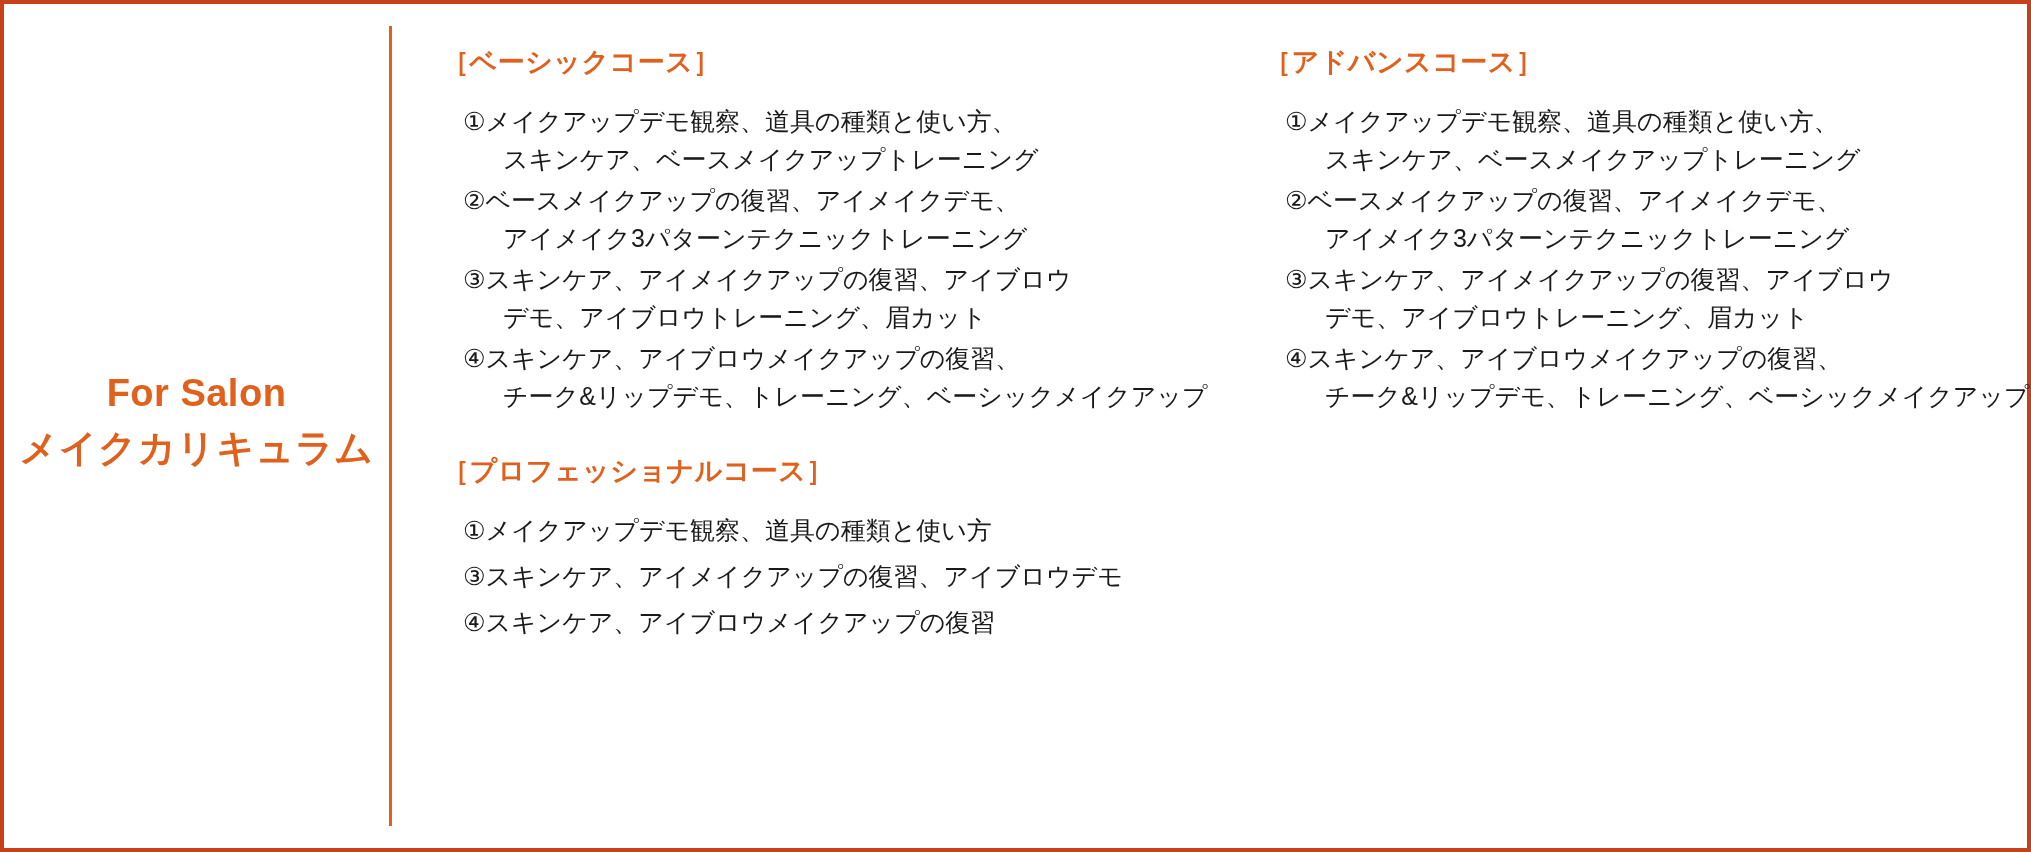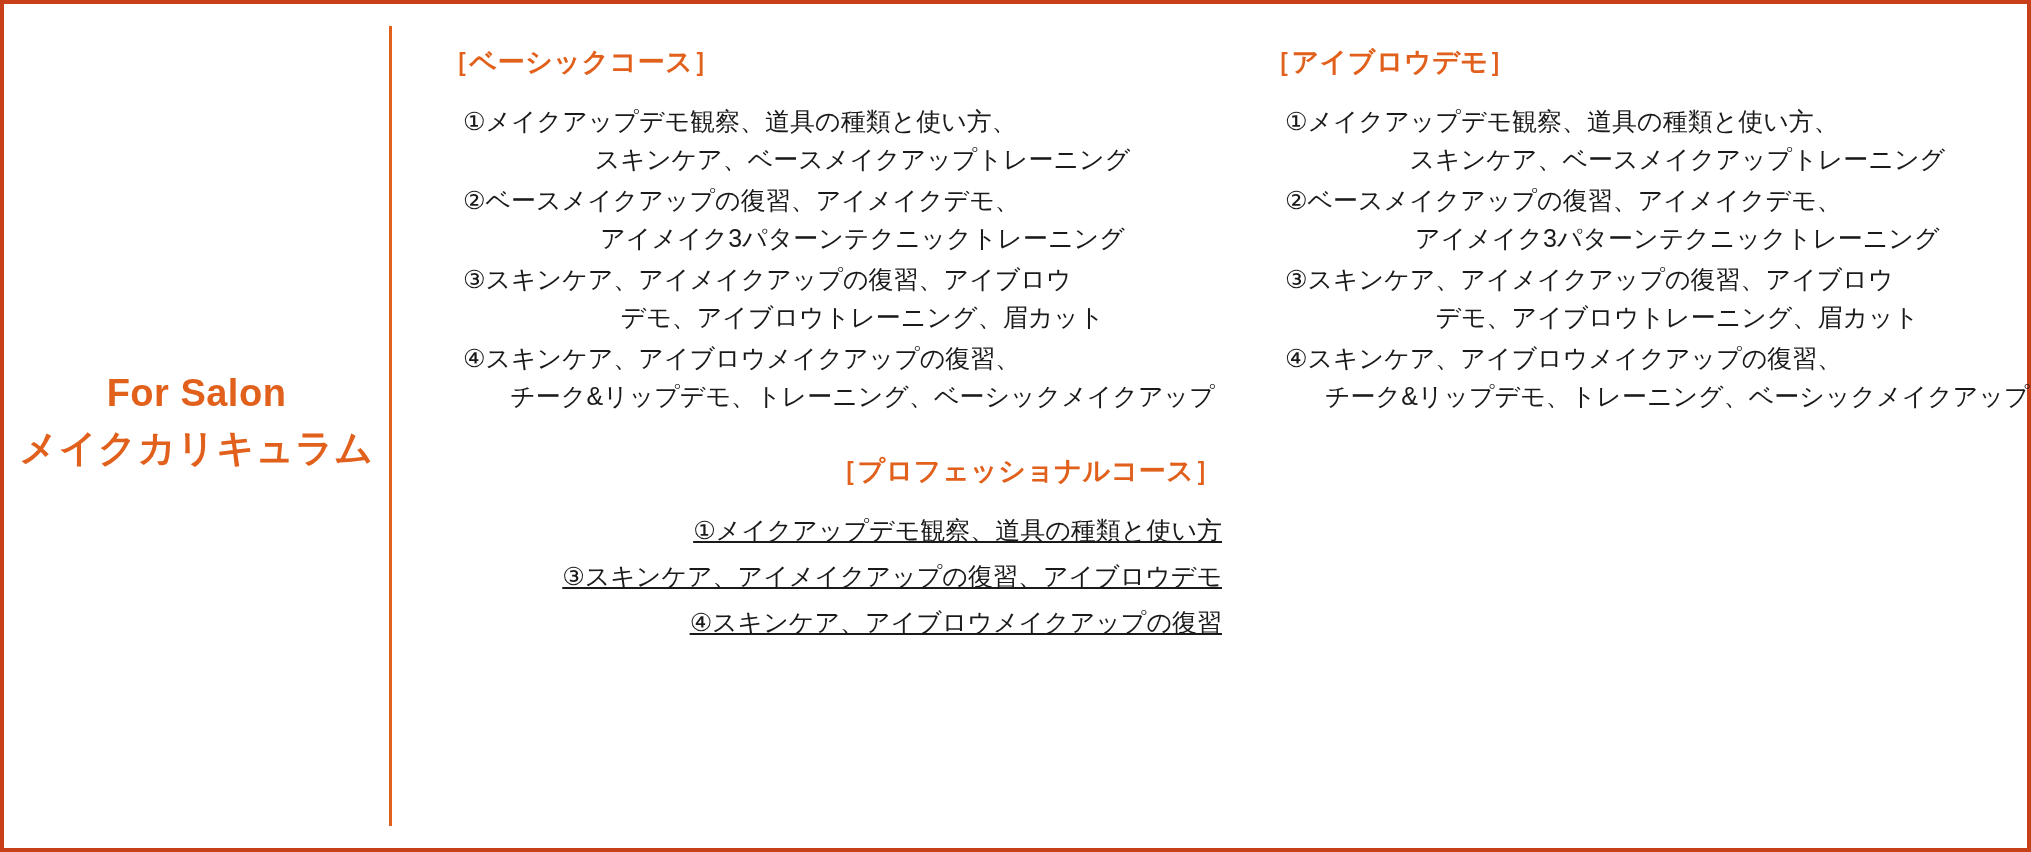--- a/index.html
+++ b/index.html
@@ -93,21 +93,20 @@
     flex: 1 1 auto;
     padding-left: 42px;
     box-sizing: border-box;
   }
 
   .course-block {
     margin-bottom: 26px;
   }
   .course-block.second {
     margin-top: 38px;
-    text-align: right;
   }
 
   .course-title {
     color: #e0601c;
     font-size: 27px;
     font-weight: bold;
     letter-spacing: 0.5px;
     margin: 0 0 22px 0;
     white-space: nowrap;
   }
@@ -116,26 +115,24 @@
     color: #1a1a1a;
     font-size: 25px;
     line-height: 1.52;
     margin-bottom: 3px;
     white-space: nowrap;
     margin-left: 21px;
   }
   .item .line2 {
     display: block;
     padding-left: 40px;
-    text-align: center;
   }
 
   .item-compact {
     margin-bottom: 8px;
-    text-decoration: underline;
   }
 </style>
 </head>
 <body>
 
 <div class="page">
   <div class="inner">
 
     <div class="title-col">
       <div class="title-block">
@@ -184,21 +181,21 @@
             <div class="item item-compact">
               <span>④スキンケア、アイブロウメイクアップの復習</span>
             </div>
           </div>
 
         </div>
 
         <div class="col-right">
 
           <div class="course-block">
-            <div class="course-title">［アイブロウデモ］</div>
+            <div class="course-title">［アドバンスコース］</div>
 
             <div class="item">
               <span>①メイクアップデモ観察、道具の種類と使い方、</span>
               <span class="line2">スキンケア、ベースメイクアップトレーニング</span>
             </div>
             <div class="item">
               <span>②ベースメイクアップの復習、アイメイクデモ、</span>
               <span class="line2">アイメイク3パターンテクニックトレーニング</span>
             </div>
             <div class="item">

